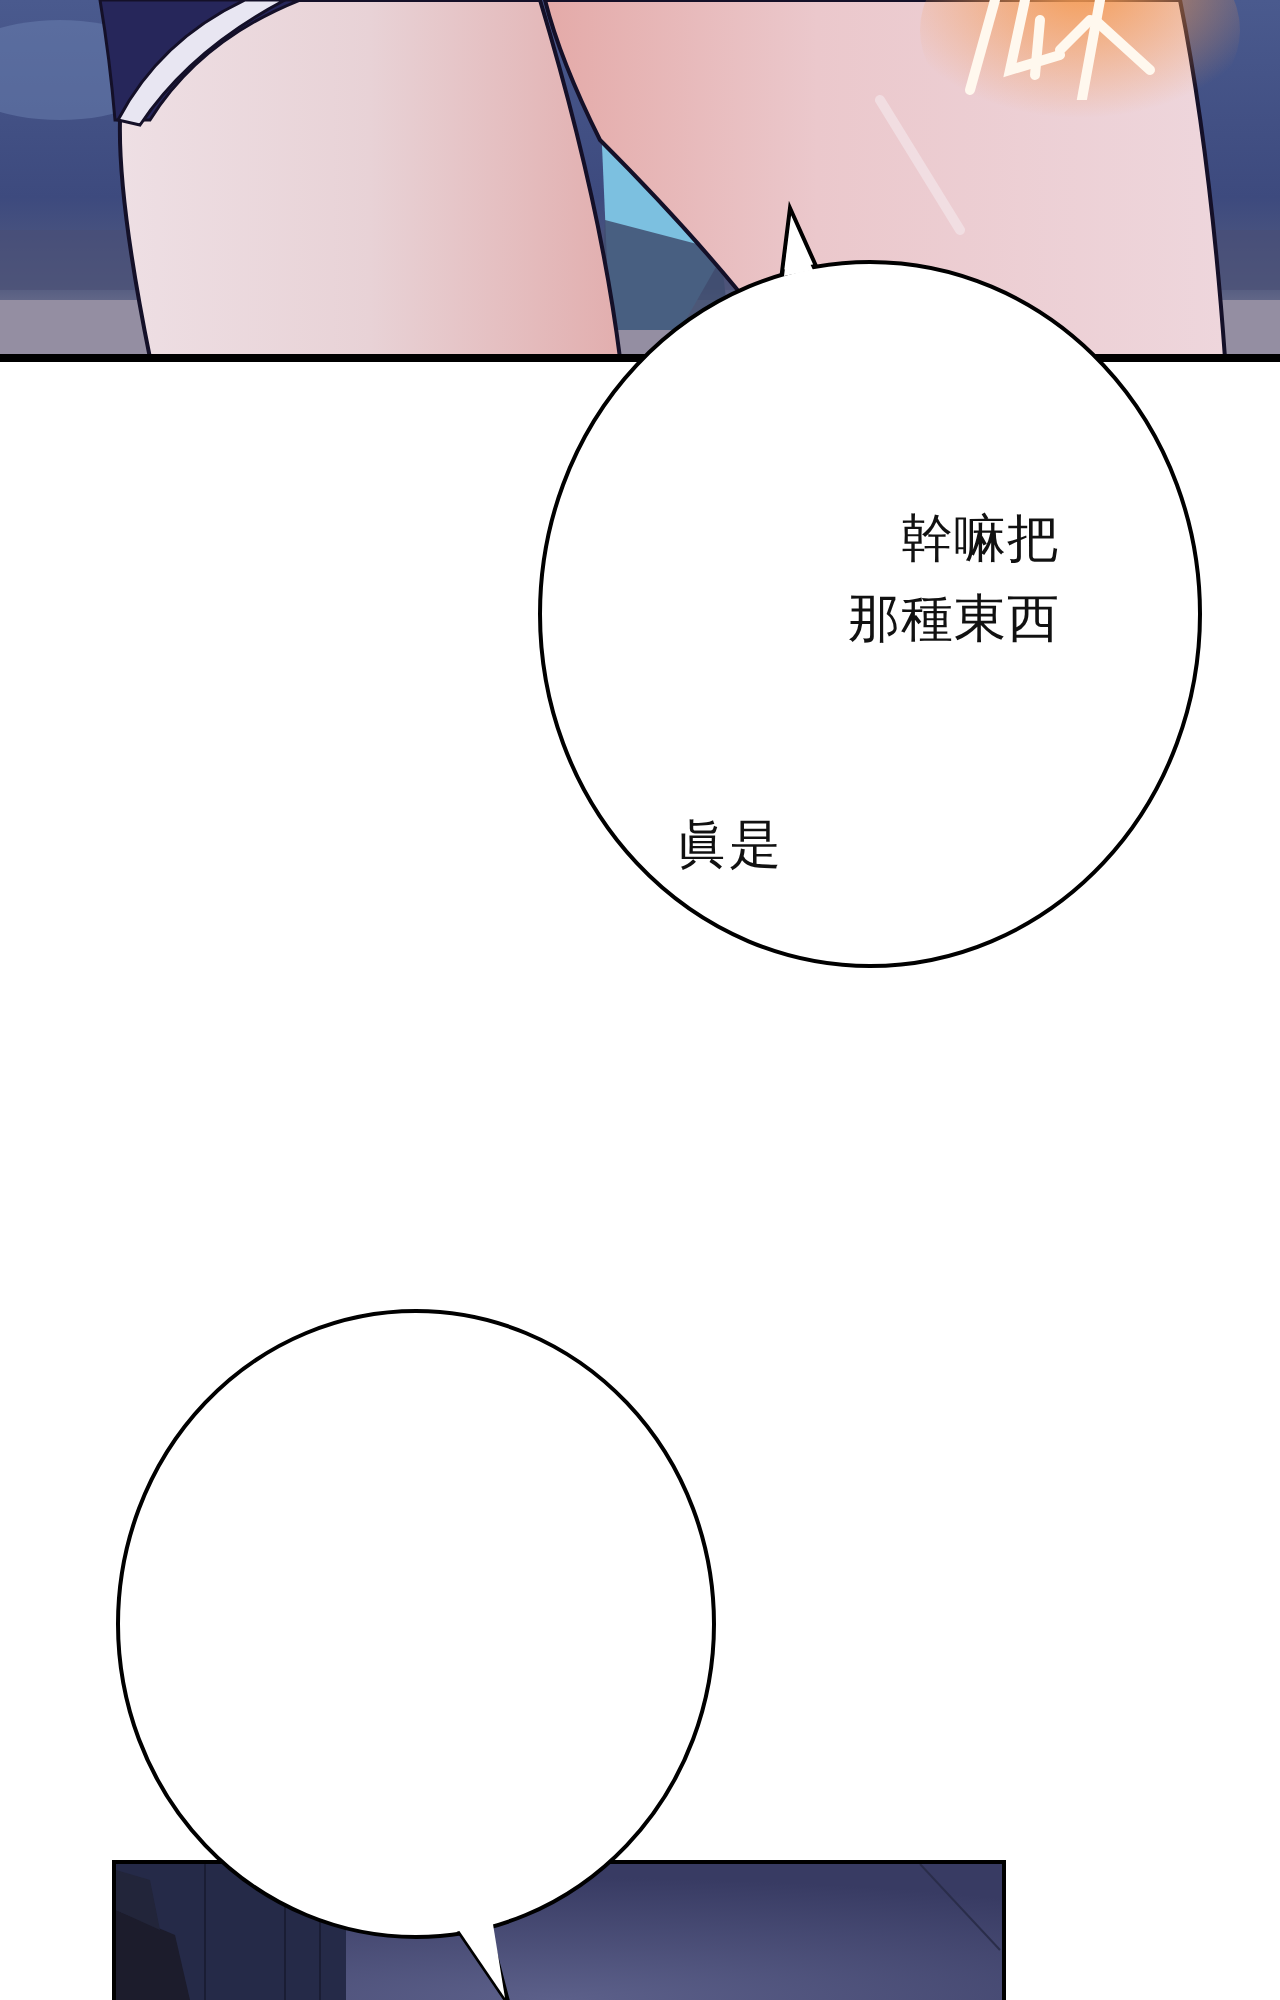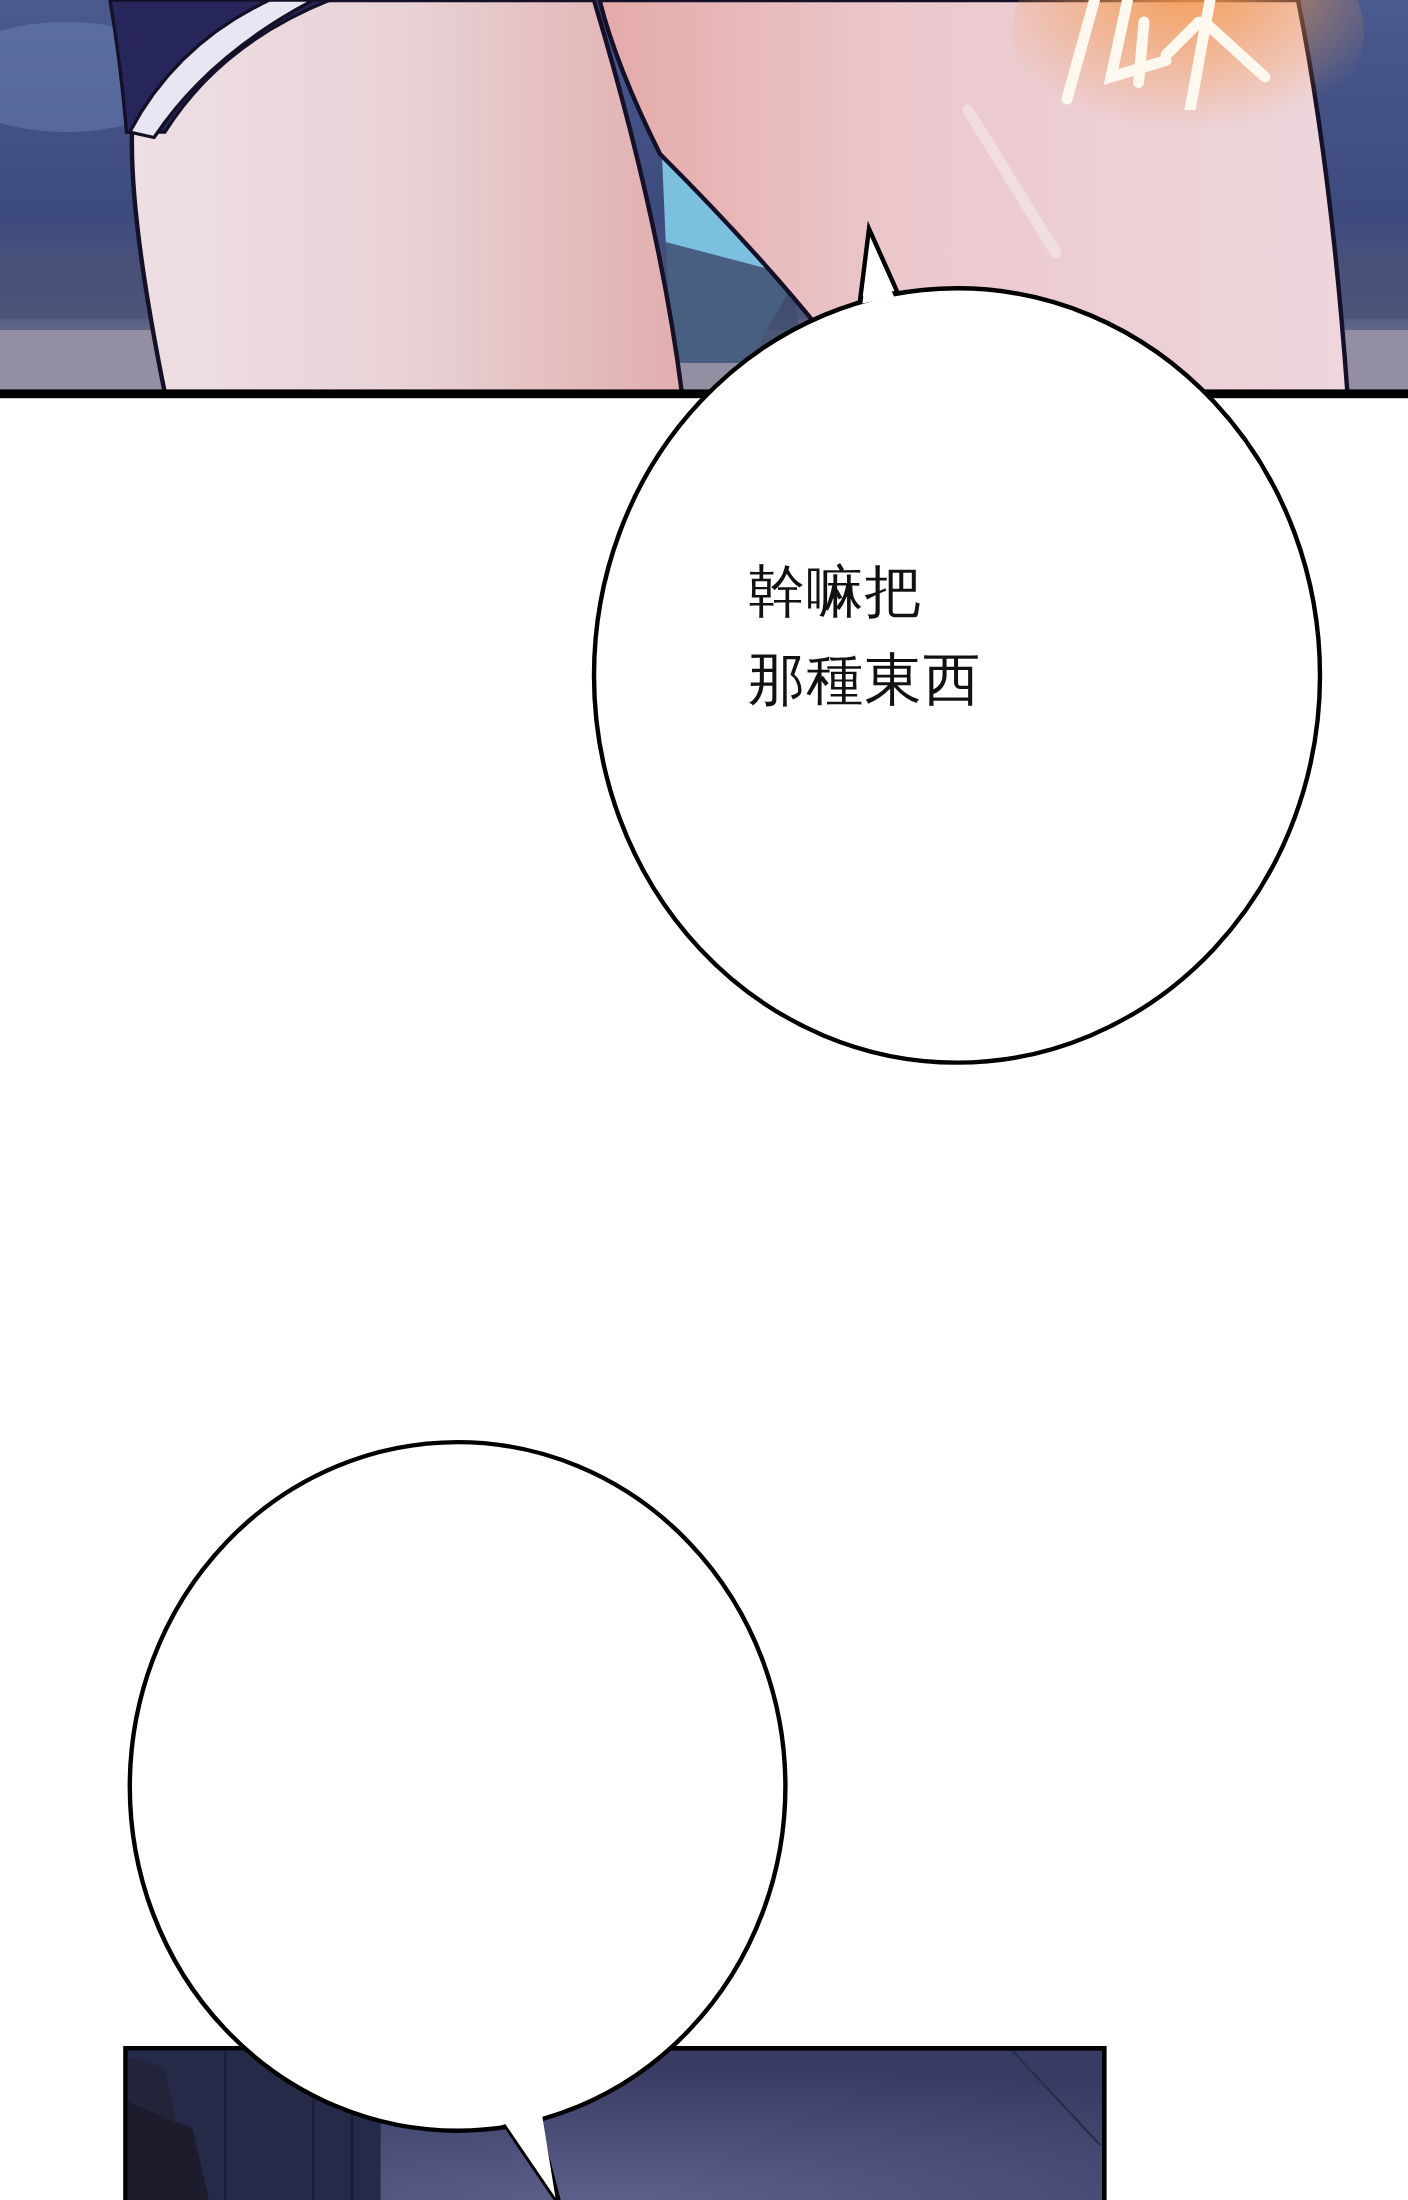--- a/index.html
+++ b/index.html
@@ -5,21 +5,21 @@
     html, body { margin: 0; padding: 0; background: #ffffff; }
     body { width: 1280px; height: 2000px; position: relative; overflow: hidden;
            font-family: "DejaVu Sans", sans-serif; }
     .layer { position: absolute; left: 0; top: 0; }
     .bubble-text {
       position: absolute;
       color: #111111;
       font-family: "DejaVu Sans", sans-serif;
       font-size: 52px;
       line-height: 80px;
-      text-align: left;
+      text-align: right;
       white-space: nowrap;
       letter-spacing: 1px;
     }
     .bubble-text span { display: block; }
     .sfx { position: absolute; }
   </style>
 </head>
 <body>
 
 <svg class="layer" width="1280" height="2000" viewBox="0 0 1280 2000" xmlns="http://www.w3.org/2000/svg">
@@ -119,16 +119,17 @@
     <path d="M456 1926 L505 1998 L492 1918 Z" fill="#ffffff"></path>
   </g>
 </svg>
 
 <div class="bubble-text" style="left:680px; top:498px; width:380px;">
   <span>幹嘛把</span>
   <span>那種東西</span>
 </div>
 
 <div class="bubble-text" style="left:584px; top:804px; text-align:left;">
+  <span style="padding-left:92px;">眞是</span>
 </div>
 
 <div class="bubble-text" style="left:176px; top:1546px; width:480px;">
 </div>
 
 </body></html>

